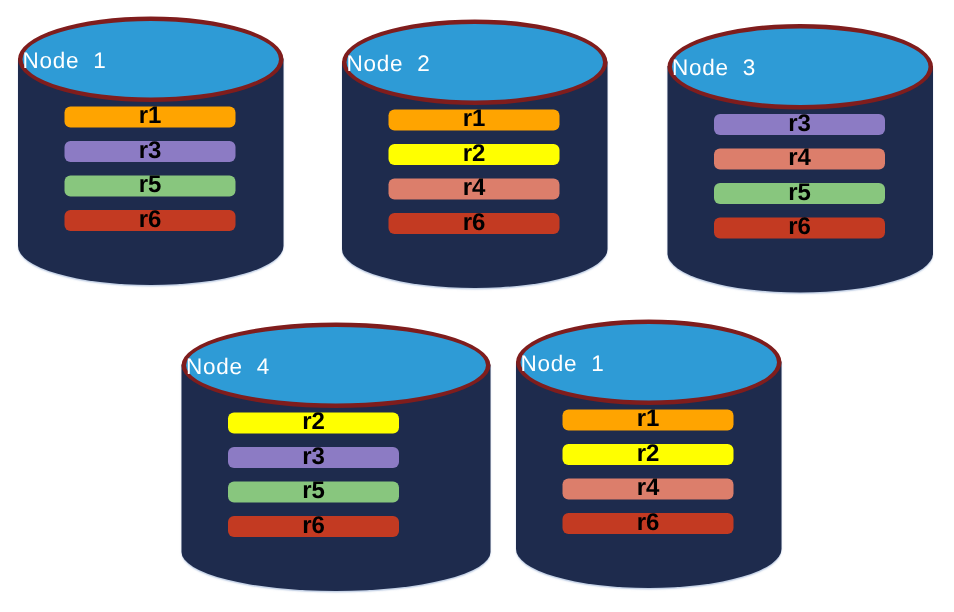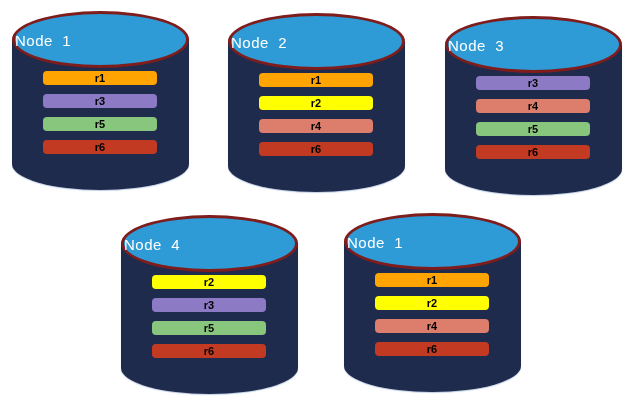--- a/index.html
+++ b/index.html
@@ -8,21 +8,21 @@
     width: 636px;
     height: 408px;
     background: #ffffff;
     font-family: "Liberation Sans", sans-serif;
     overflow: hidden;
   }
   .node { position: absolute; width: 177px; height: 179px; }
   .node-1 { left: 12px;  top: 11px;  }
   .node-2 { left: 228px; top: 13px;  }
   .node-3 { left: 445px; top: 16px; text-decoration: underline;  }
-  .node-4 { left: 121px; top: 215px; }
+  .node-4 { left: 121px; top: 215px; padding-left: 29px; }
   .node-5 { left: 344px; top: 213px; }
 
   .cyl-body {
     position: absolute;
     left: 0; right: 0;
     top: 28px; bottom: 0;
     background: #1E2B4D;
     border-radius: 0 0 50% 50% / 0 0 26px 26px;
     box-shadow: 0 1px 1px rgba(140,165,205,0.55);
   }
@@ -53,21 +53,21 @@
     display: flex;
     flex-direction: column;
     gap: 9px;
   }
   .bar {
     height: 14px;
     border-radius: 4px;
     display: flex;
     align-items: flex-end;
     justify-content: center;
-    font-size: 11px;
+    font-size: 16px;
     font-weight: bold;
     color: #000000;
     line-height: 14px;
   }
 </style>
 </head>
 <body>
 
 <div id="canvas">
   <div class="node node-1">

